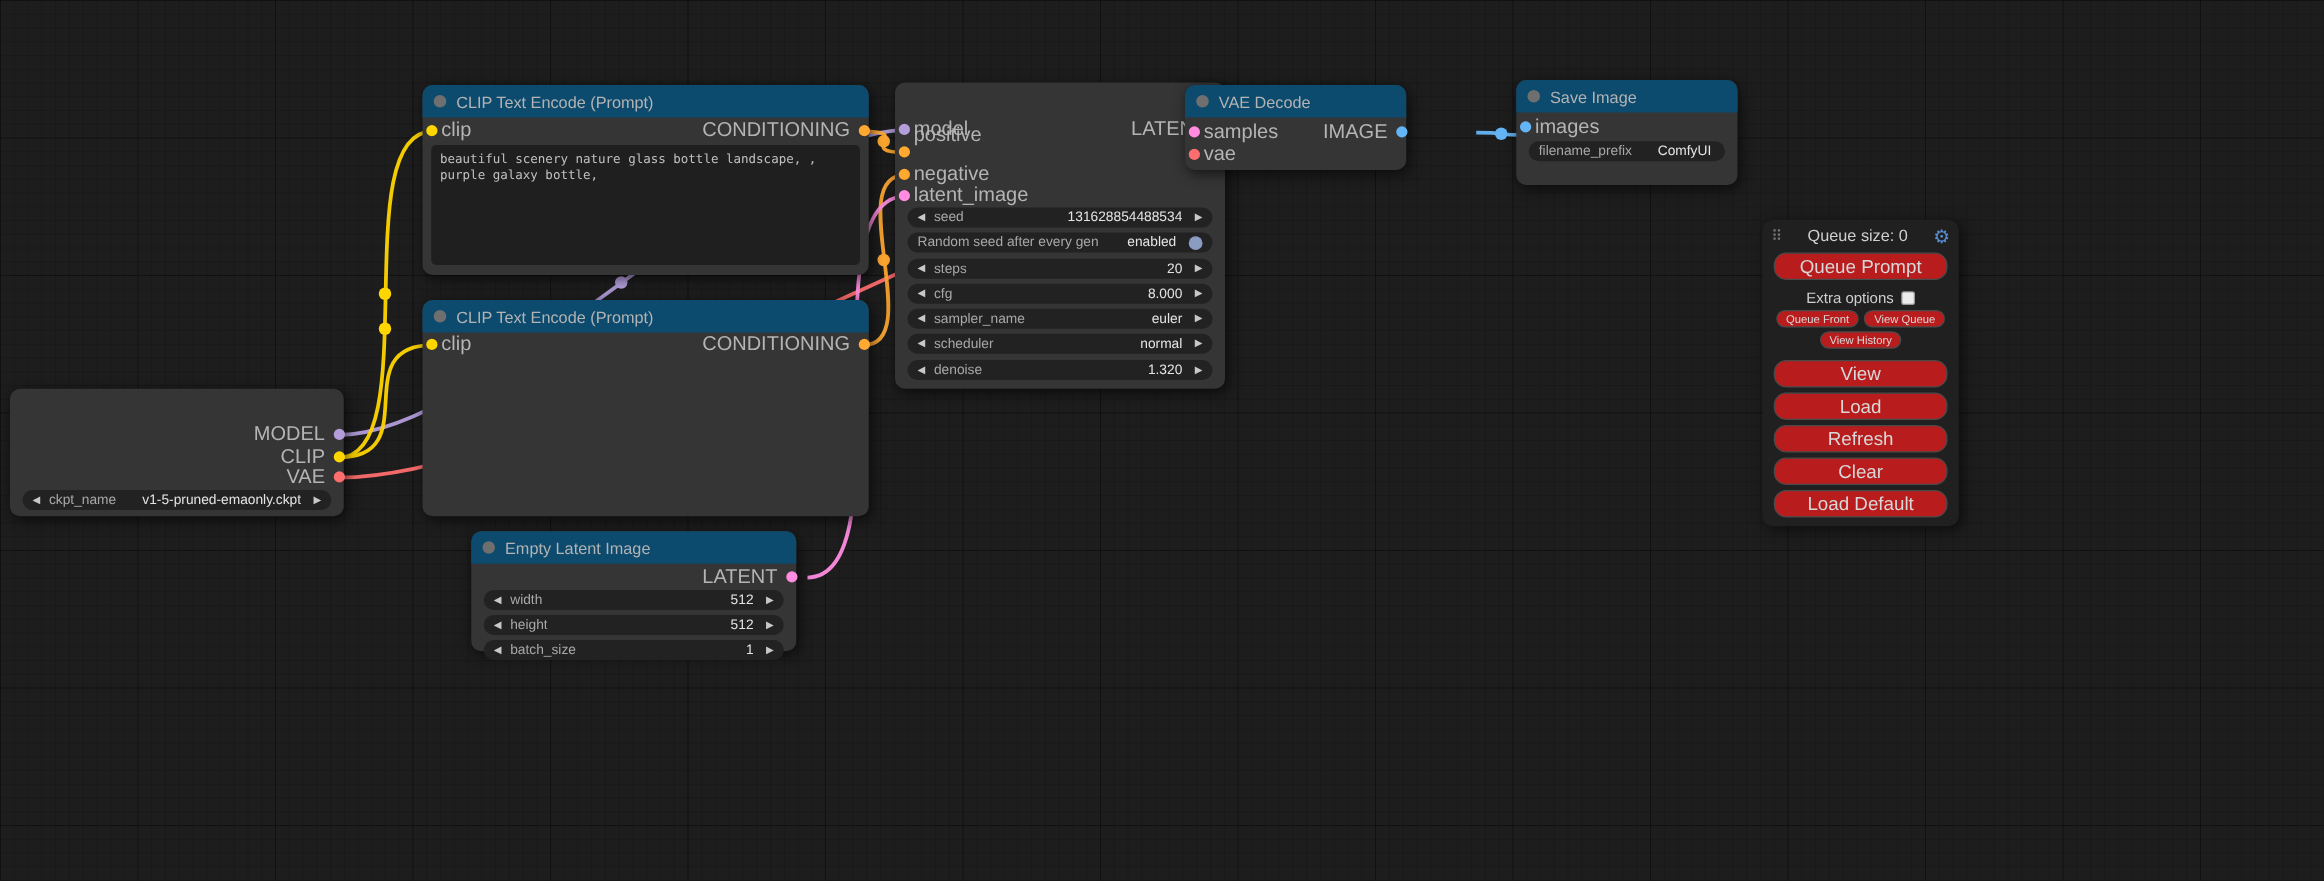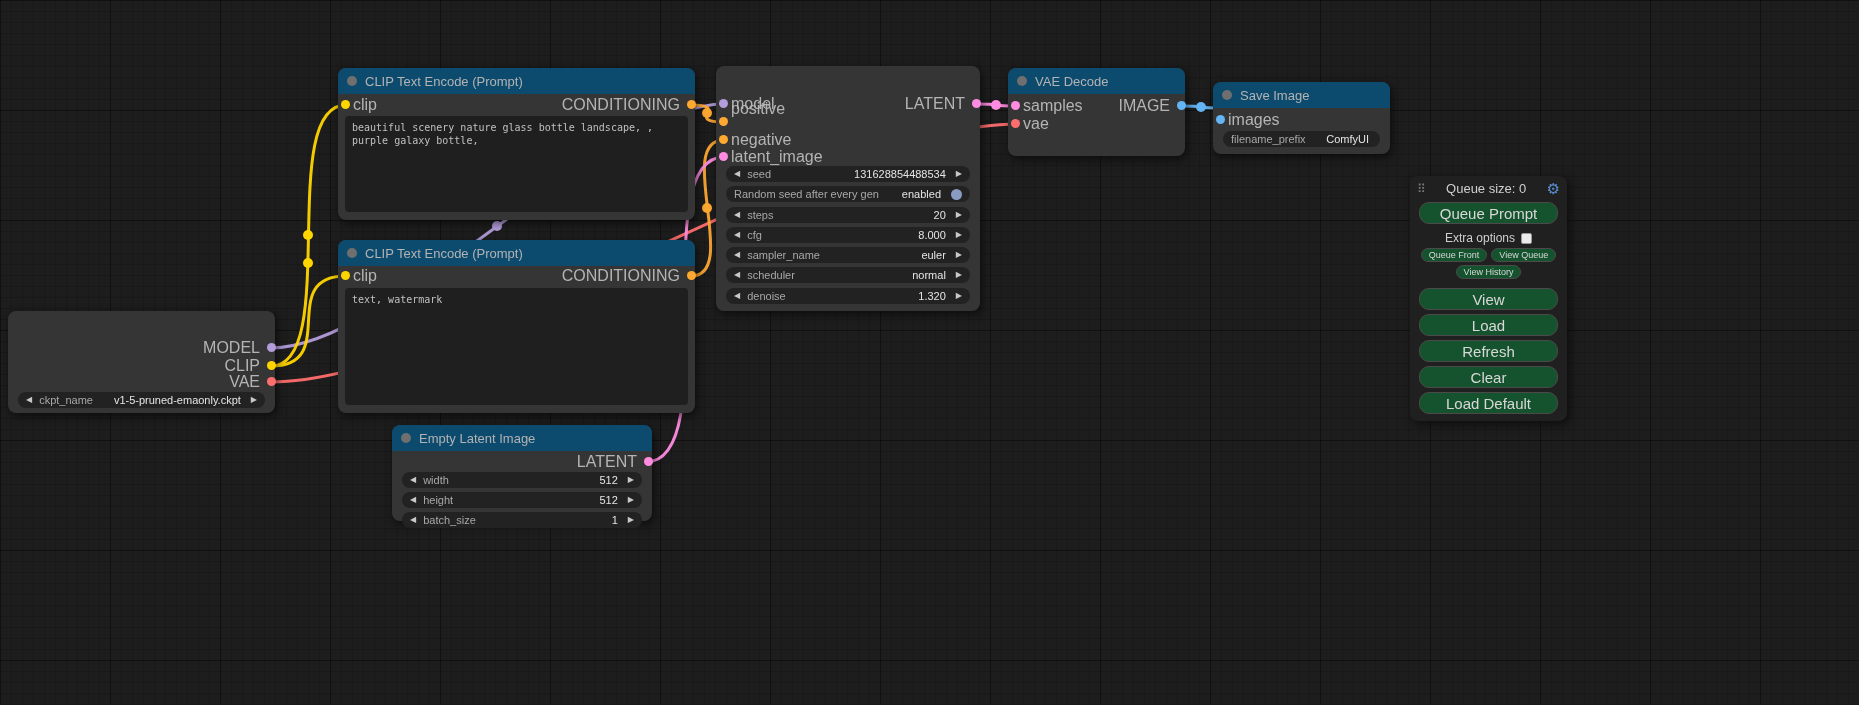--- a/index.html
+++ b/index.html
@@ -42,21 +42,21 @@
           color:#c0c0c0;font-family:"DejaVu Sans Mono",monospace;font-size:10px;line-height:13px;
           padding:5px 7px;resize:none;outline:none;overflow:hidden}
 
   .qpanel{position:absolute;z-index:4;left:1410px;top:176px;width:157px;height:245px;
           background:#202020;border-radius:8px;box-shadow:3px 3px 10px rgba(0,0,0,.55)}
   .qhead{position:absolute;top:4px;left:7px;right:7px;height:17px;display:flex;
          align-items:center;justify-content:space-between}
   .qdrag{color:#777;font-size:12px;cursor:grab}
   .qsize{font-size:13px;color:#cfcfcf}
   .qgear{color:#5b8fd4;font-size:15px;cursor:pointer}
-  .qbtn{position:absolute;left:9px;right:9px;display:block;background:#14532d;
+  .qbtn{position:absolute;left:9px;right:9px;display:block;background:#b91c1c;
         border:1px solid #4a4a4a;border-radius:10px;color:#d8d8d8;
         font-family:"Liberation Sans",sans-serif;font-size:15px;height:22px;
         line-height:19px;text-align:center;cursor:pointer;padding:0}
   .qbtn.small{position:static;font-size:9px;height:14px;line-height:11px;
               border-radius:7px;padding:0 7px;width:auto}
   .qextra{position:absolute;top:55px;left:0;right:0;display:flex;justify-content:center;
           align-items:center;gap:6px;font-size:12px;color:#cfcfcf}
   .qcheck{width:11px;height:11px;background:#ececec;border:1px solid #999;
           border-radius:2px;cursor:pointer}
   .qrow{position:absolute;left:0;right:0;display:flex;justify-content:center;gap:4px}
@@ -115,24 +115,23 @@
 
 <div class="node" style="left:338px;top:240px;width:357px;height:173px">
   <div class="ntitle">
     <span class="ndot"></span>
     <span>CLIP Text Encode (Prompt)</span>
   </div>
   <span class="slot in" style="top:28px">clip</span>
   <span class="slot out" style="top:28px">CONDITIONING</span>
   <span class="dot in" style="top: 31px; --c: #FFD500;"></span>
   <span class="dot out" style="top: 31px; --c: #FFA931;"></span>
-  <textarea class="prompt" style="top: 48px; bottom: 8px;" spellcheck="false">text, watermark</textarea>
-</div>
-
-<div class="node" style="left:392px;top:425px;width:260px;height:96px">
+</div>
+
+<div class="node" style="left:377px;top:425px;width:260px;height:96px">
   <div class="ntitle">
     <span class="ndot"></span>
     <span>Empty Latent Image</span>
   </div>
   <span class="slot out" style="top:29px">LATENT</span>
   <span class="dot out" style="top: 32px; --c: #FF8CE0;"></span>
   <div class="widget" style="top:47px">
     <span class="arr">◀</span>
     <span class="wlabel">width</span>
     <span class="wvalue">512</span>
@@ -200,34 +199,34 @@
     <span class="arr">▶</span>
   </div>
   <div class="widget" style="top:222px">
     <span class="arr">◀</span>
     <span class="wlabel">denoise</span>
     <span class="wvalue">1.320</span>
     <span class="arr">▶</span>
   </div>
 </div>
 
-<div class="node" style="left:1008px;top:68px;width:177px;height:88px">
+<div class="node" style="left:948px;top:68px;width:177px;height:68px">
   <div class="ntitle">
     <span class="ndot"></span>
     <span>VAE Decode</span>
   </div>
   <span class="slot in" style="top:30px">samples</span>
   <span class="slot in" style="top:48px">vae</span>
   <span class="slot out" style="top:30px">IMAGE</span>
   <span class="dot in" style="top: 33px; --c: #FF8CE0;"></span>
   <span class="dot in" style="top: 51px; --c: #FF6E6E;"></span>
   <span class="dot out" style="top: 33px; --c: #64B5F6;"></span>
 </div>
 
-<div class="node" style="left:1213px;top:82px;width:177px;height:72px">
+<div class="node" style="left:1213px;top:64px;width:177px;height:84px">
   <div class="ntitle">
     <span class="ndot"></span>
     <span>Save Image</span>
   </div>
   <span class="slot in" style="top:30px">images</span>
   <span class="dot in" style="top: 33px; --c: #64B5F6;"></span>
   <div class="widget" style="top:49px">
     <span class="wlabel">filename_prefix</span>
     <span class="wvalue">ComfyUI</span>
   </div>

